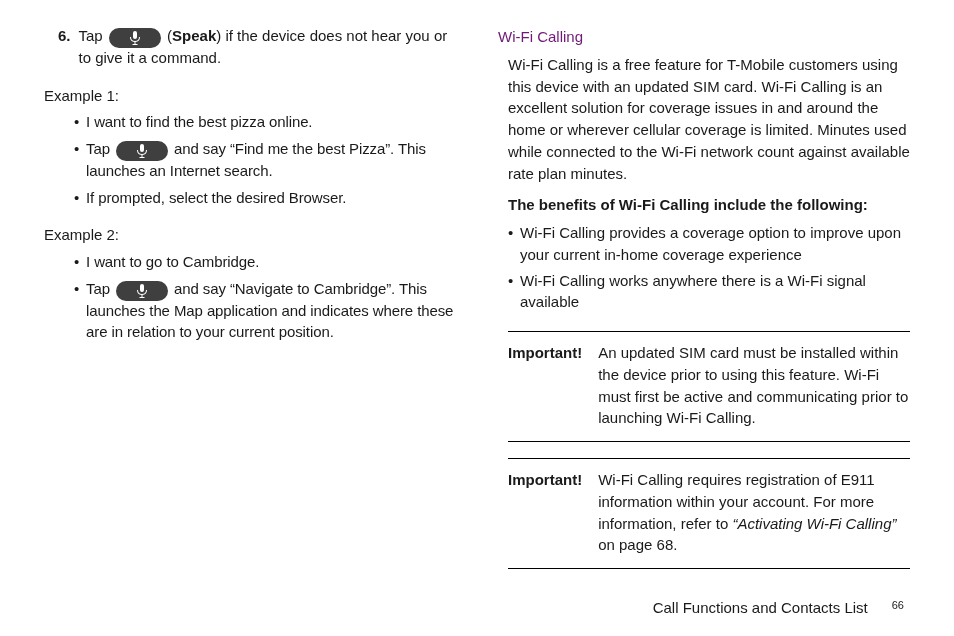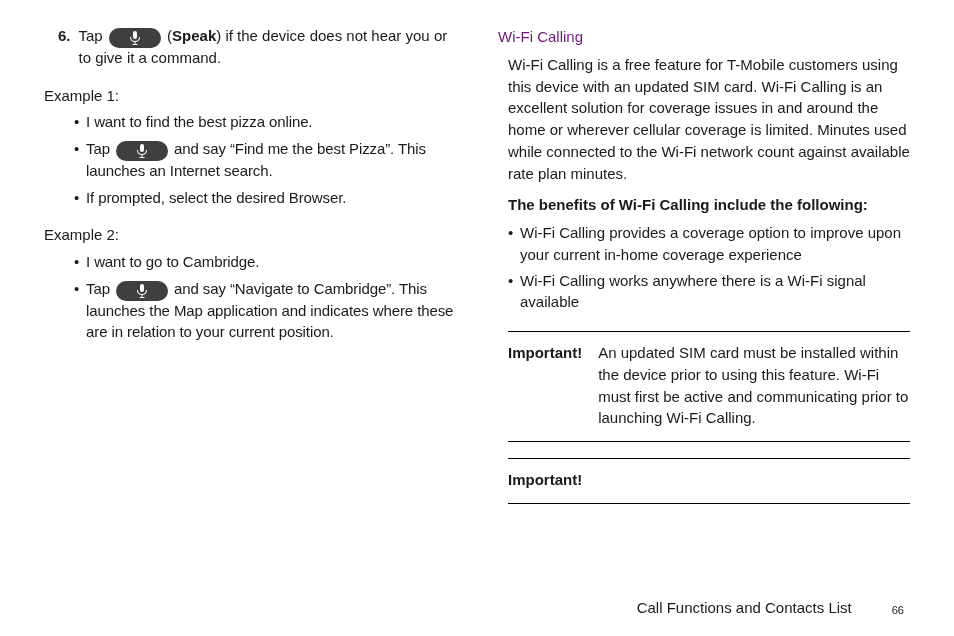--- a/index.html
+++ b/index.html
@@ -52,22 +52,22 @@
   ul.benefits>li::before{content:"•";position:absolute;left:0;top:0}
   .note{
     border-top:1px solid #000;border-bottom:1px solid #000;
     padding:10px 0 12px 0;margin:12px 0 16px 10px;
     display:flex;gap:16px;
   }
   .note .label{font-weight:700;white-space:nowrap}
   .note .body{flex:1}
   .italic{font-style:italic}
   .footer{
-    display:flex;justify-content:flex-end;align-items:flex-end;
-    gap:40px;margin-top:8px;padding-right:6px;
+    display:flex;justify-content:flex-end;align-items:flex-start;
+    gap:24px;margin-top:8px;padding-right:6px;
   }
   .footer .ft-text{font-size:15px}
   .footer .pg{font-size:11px}
 </style>
 </head>
 <body>
 
 <div class="cols">
 
   <div class="col">
@@ -117,20 +117,23 @@
       <li>Wi-Fi Calling works anywhere there is a Wi-Fi signal available</li>
     </ul>
 
     <div class="note">
       <div class="label">Important!</div>
       <div class="body">An updated SIM card must be installed within the device prior to using this feature. Wi-Fi must first be active and communicating prior to launching Wi-Fi Calling.</div>
     </div>
 
     <div class="note">
       <div class="label">Important!</div>
+      <div class="body">
+        <span>Wi-Fi Calling requires registration of E911 information within your account. For more information, refer to </span><span class="italic">“Activating Wi-Fi Calling”</span><span>  on page 68.</span>
+      </div>
     </div>
   </div>
 </div>
 
 <div class="footer">
   <span class="ft-text">Call Functions and Contacts List</span>
   <span class="pg">66</span>
 </div>
 
 </body></html>

